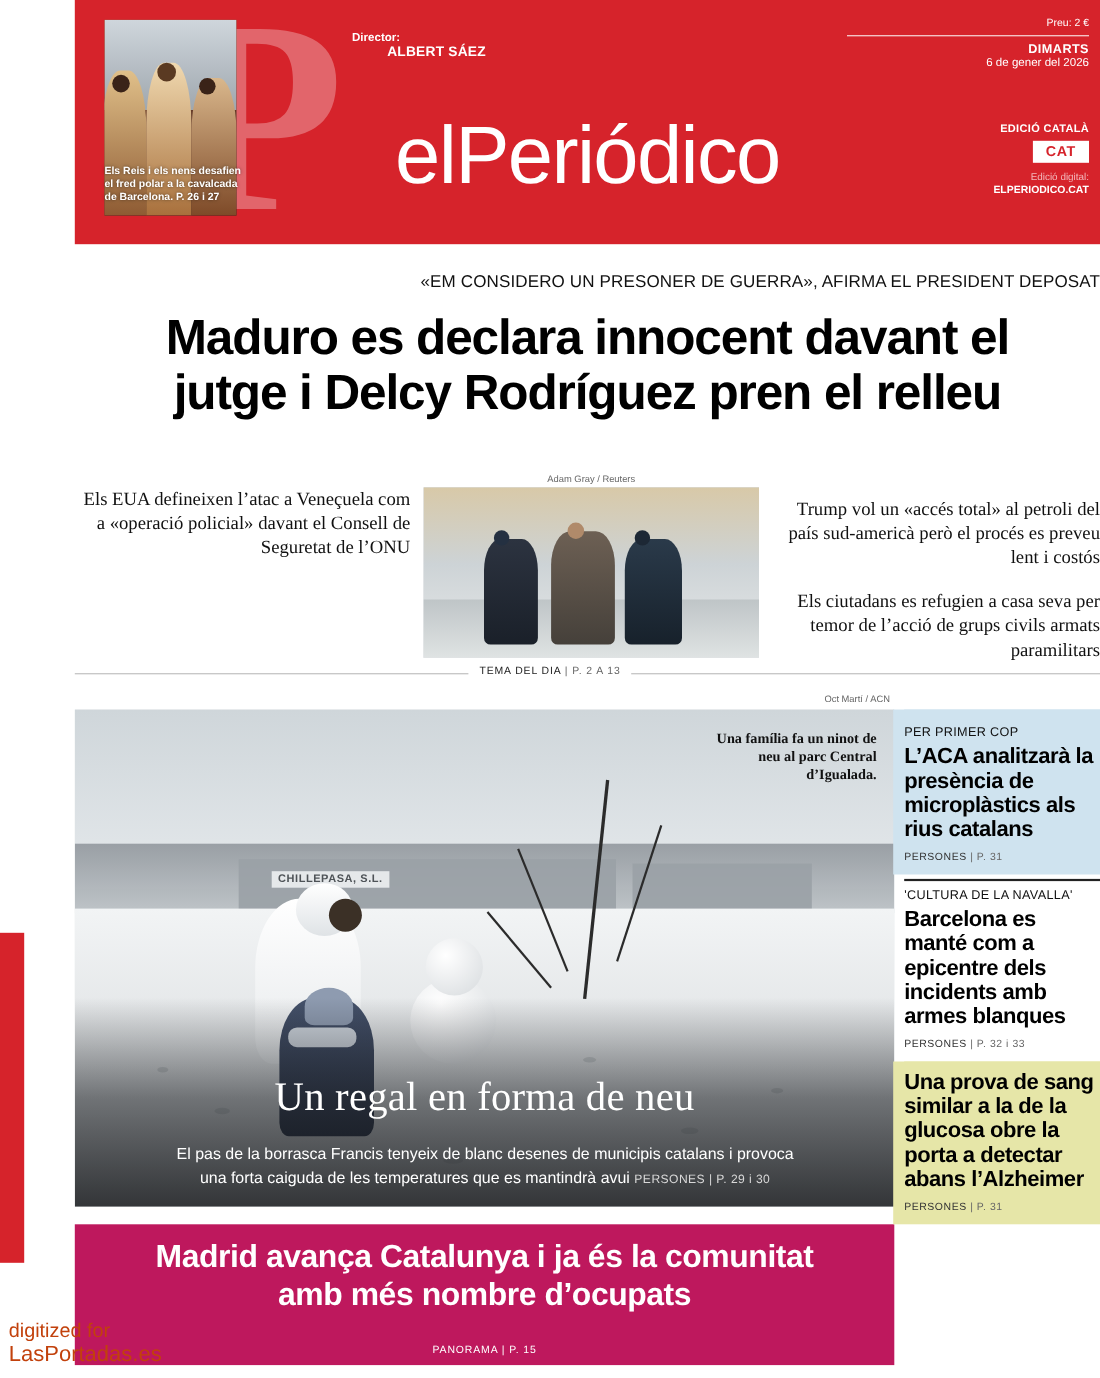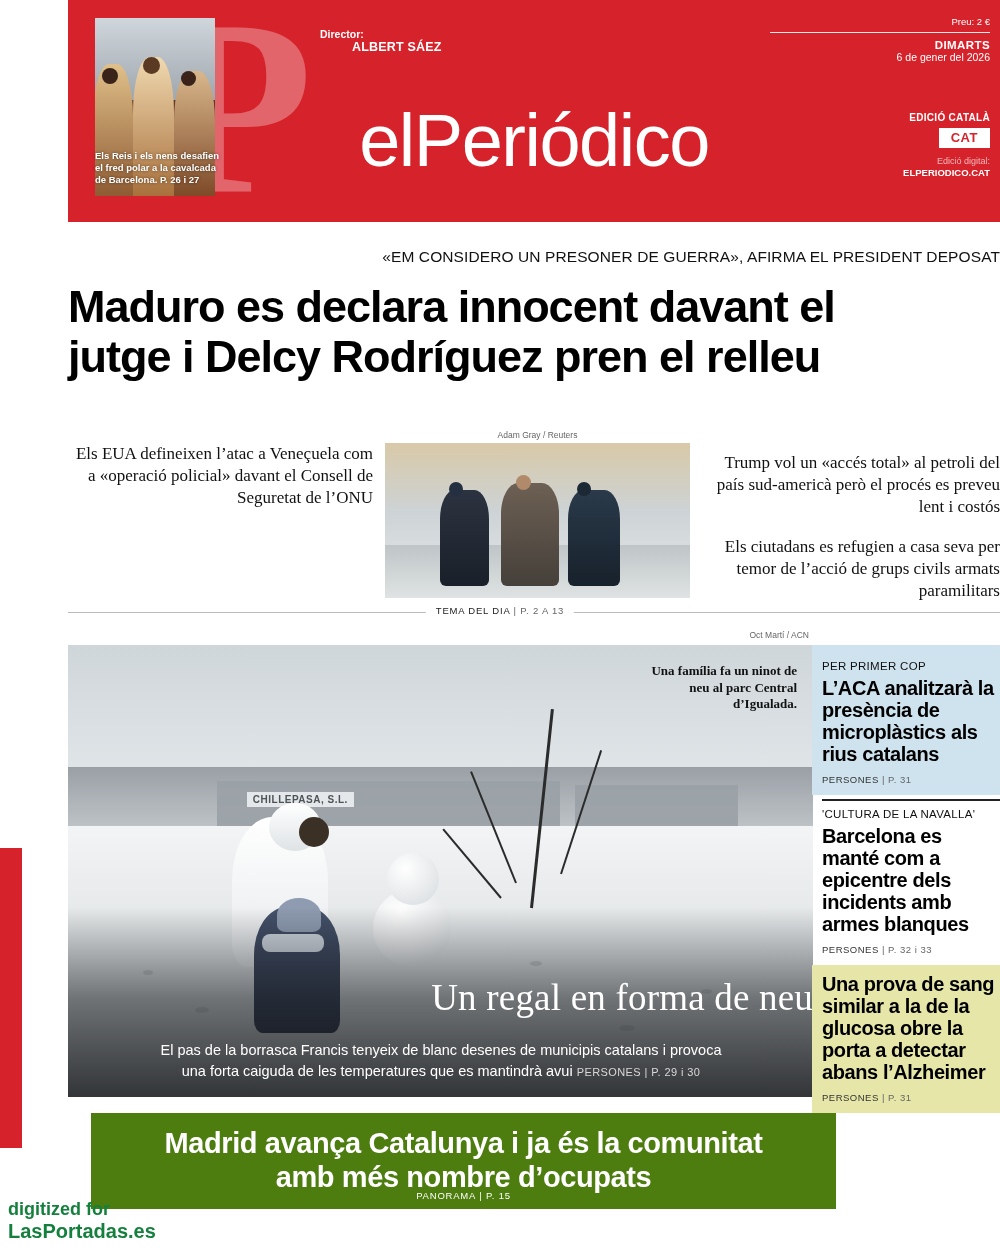--- a/index.html
+++ b/index.html
@@ -86,21 +86,21 @@
   .edicio-digital b { color: #ffffff; display:block; font-size: 9.5px; margin-top:1px;}
 
   
   .kicker {
     position: absolute; left: 68px; top: 248px; width: 932px;
     text-align: right; font-family: "Liberation Sans", sans-serif;
     font-size: 15.5px; color: #111; letter-spacing: .1px;
   }
   .headline {
     position: absolute; left: 68px; top: 282px; width: 932px;
-    font-family: "Liberation Sans", sans-serif;
+    text-align: center; font-family: "Liberation Sans", sans-serif;
     font-weight: bold; font-size: 45px; line-height: 1.12; color: #000;
     letter-spacing: -1px;
   }
   .subcols-left {
     position: absolute; left: 68px; top: 443px; width: 305px;
     text-align: right; font-size: 17px; line-height: 1.30; color: #111;
   }
   .subcols-right {
     position: absolute; left: 703px; top: 452px; width: 297px;
     text-align: right; font-size: 17px; line-height: 1.30; color: #111;
@@ -201,34 +201,34 @@
     position: absolute; right: 16px; top: 18px; width: 160px;
     text-align: right; font-family: "Liberation Serif", serif;
     font-weight: bold; font-size: 13px; line-height: 1.28; color: #111;
   }
   .overlay-gradient {
     position:absolute; left:0; bottom:0; width:100%; height:42%;
     background: linear-gradient(180deg, rgba(30,34,38,0) 0%, rgba(25,28,32,.55) 48%, rgba(18,20,23,.82) 100%);
   }
   .main-title {
     position: absolute; left: 0; bottom: 78px; width: 100%;
-    text-align: right; color: #fff; font-family: "Liberation Serif", serif;
+    text-align: center; color: #fff; font-family: "Liberation Serif", serif;
     font-size: 37px; letter-spacing: .2px;
   }
   .main-lead {
     position: absolute; left: 58px; bottom: 14px; width: 630px;
     text-align: center; color: #fff;
     font-family: "Liberation Sans", sans-serif; font-size: 14.5px; line-height: 1.5;
   }
   .main-lead .sec { color:#d8d8d8; font-size: 11px; letter-spacing:.4px; }
 
   
   .red-banner {
-    position: absolute; left: 68px; top: 1113px; width: 745px; height: 96px;
-    background: #4d7c0f; color: #fff; margin-left: 23px;
+    position: absolute; left: 68px; top: 1113px; width: 745px; height: 128px;
+    background: #be185d; color: #fff;
   }
   .red-banner .rb-title {
     position:absolute; left: 22px; top: 14px; width: 701px; text-align:center;
     font-family:"Liberation Sans", sans-serif; font-weight:bold;
     font-size: 29px; line-height: 1.16; letter-spacing: -.4px;
   }
   .red-banner .rb-foot {
     position:absolute; left:0; bottom: 8px; width:100%; text-align:center;
     font-family:"Liberation Sans", sans-serif; font-size: 9.5px; letter-spacing:.8px;
   }
@@ -257,22 +257,22 @@
   .rail-sep { height: 2px; background: #222; margin: 4px 0 0; }
 
   
   .left-tab {
     position: absolute; left: 0; top: 848px; width: 22px; height: 300px;
     background: #d6232b;
   }
   
   .watermark {
     position: absolute; left: 8px; bottom: 10px;
-    font-family: "Liberation Sans", sans-serif; color: #15803d;
-    font-size: 18px; line-height: 1.15; font-weight: bold;
+    font-family: "Liberation Sans", sans-serif; color: #c2410c;
+    font-size: 18px; line-height: 1.15; font-weight: normal;
   }
   .watermark .l2 { font-size: 20px; }
 </style>
 </head>
 <body>
 
 <div class="left-red-strip"></div>
 <div class="masthead">
 
   <div class="giant-P">P</div>

